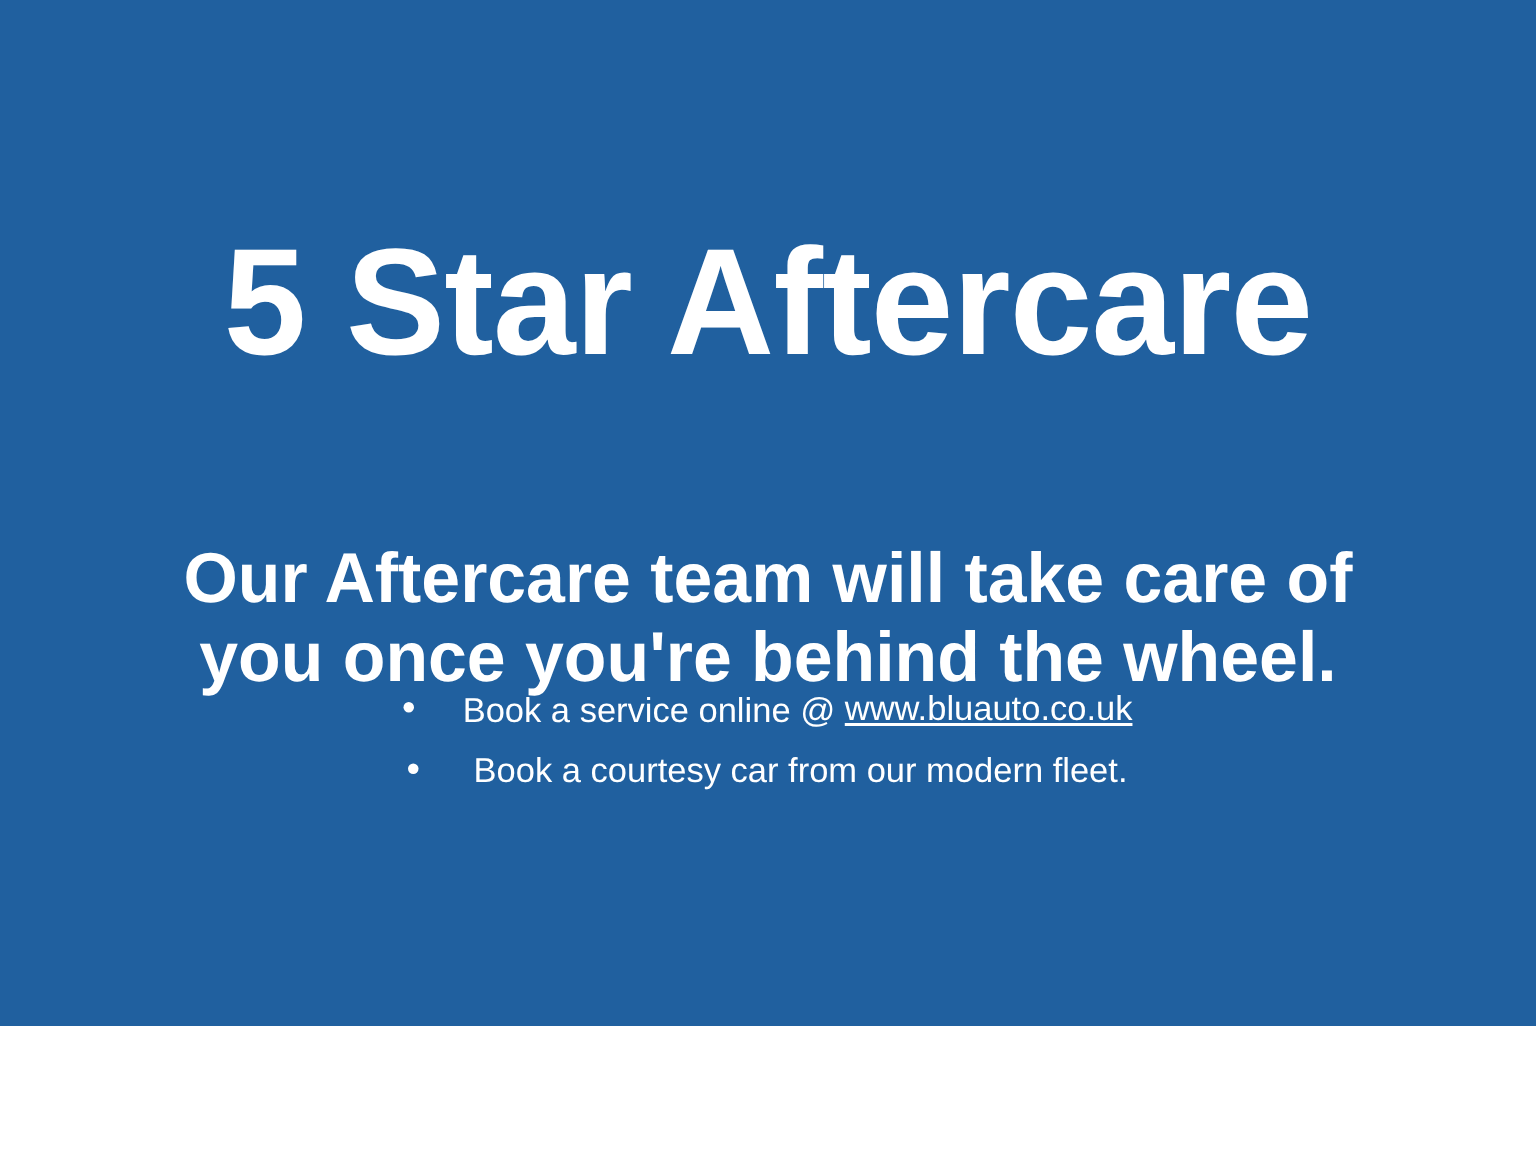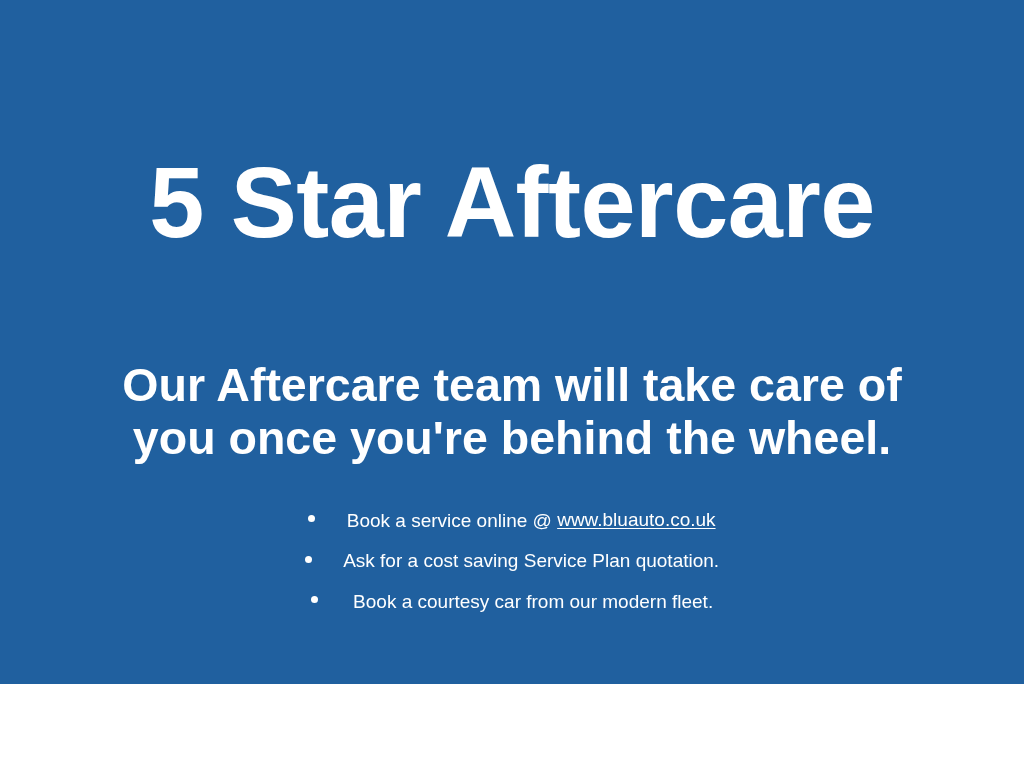--- a/index.html
+++ b/index.html
@@ -56,29 +56,29 @@
     display: block;
     white-space: nowrap;
     transform: scaleX(0.99);
   }
 
   
   .bullets {
     position: absolute;
     left: 0;
     right: 0;
-    top: 500px;
+    top: 453px;
     margin: 0;
     padding: 0;
     list-style: none;
     text-align: center;
     color: #FFFFFF;
     font-family: "Liberation Sans", sans-serif;
     font-weight: normal;
-    font-size: 19px;
+    font-size: 23px;
     line-height: 39px;
   }
   .bullet-row {
     display: block;
     white-space: nowrap;
   }
   .bullet-marker {
     display: inline-block;
     width: 7px;
     height: 7px;
@@ -112,23 +112,19 @@
   <div class="subtitle">
     <span class="subtitle-line">Our Aftercare team will take care of</span>
     <span class="subtitle-line">you once you're behind the wheel.</span>
   </div>
 
   <ul class="bullets">
     <li class="bullet-row">
       <span class="bullet-marker"></span>
       <span class="bullet-text">Book a service online @ </span><a class="bullet-link" href="#">www.bluauto.co.uk</a>
     </li>
-    <li class="bullet-row">
-      <span class="bullet-marker"></span>
-      <span class="bullet-text">Ask for a cost saving Service Plan quotation.</span>
-    </li>
     <li class="bullet-row indented">
       <span class="bullet-marker"></span>
       <span class="bullet-text">Book a courtesy car from our modern fleet.</span>
     </li>
   </ul>
 
 </div>
 
 </body></html>

